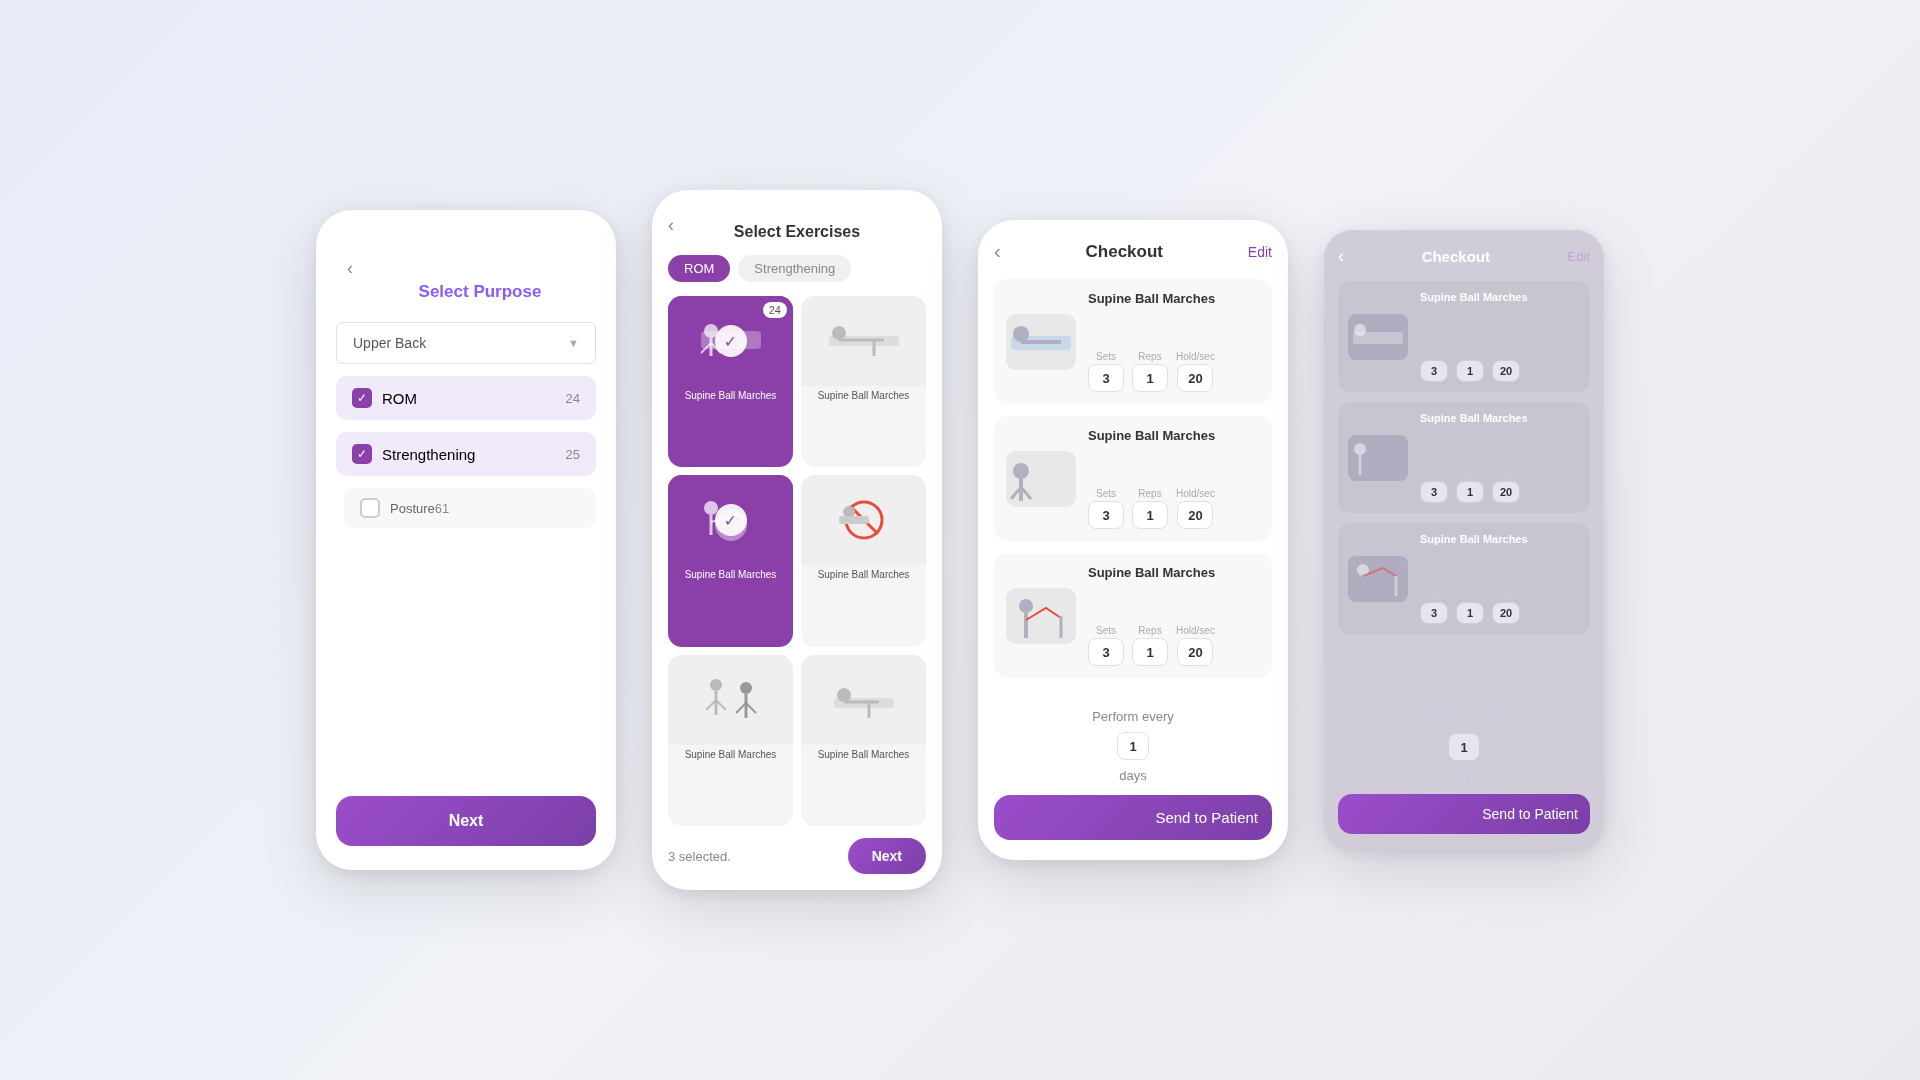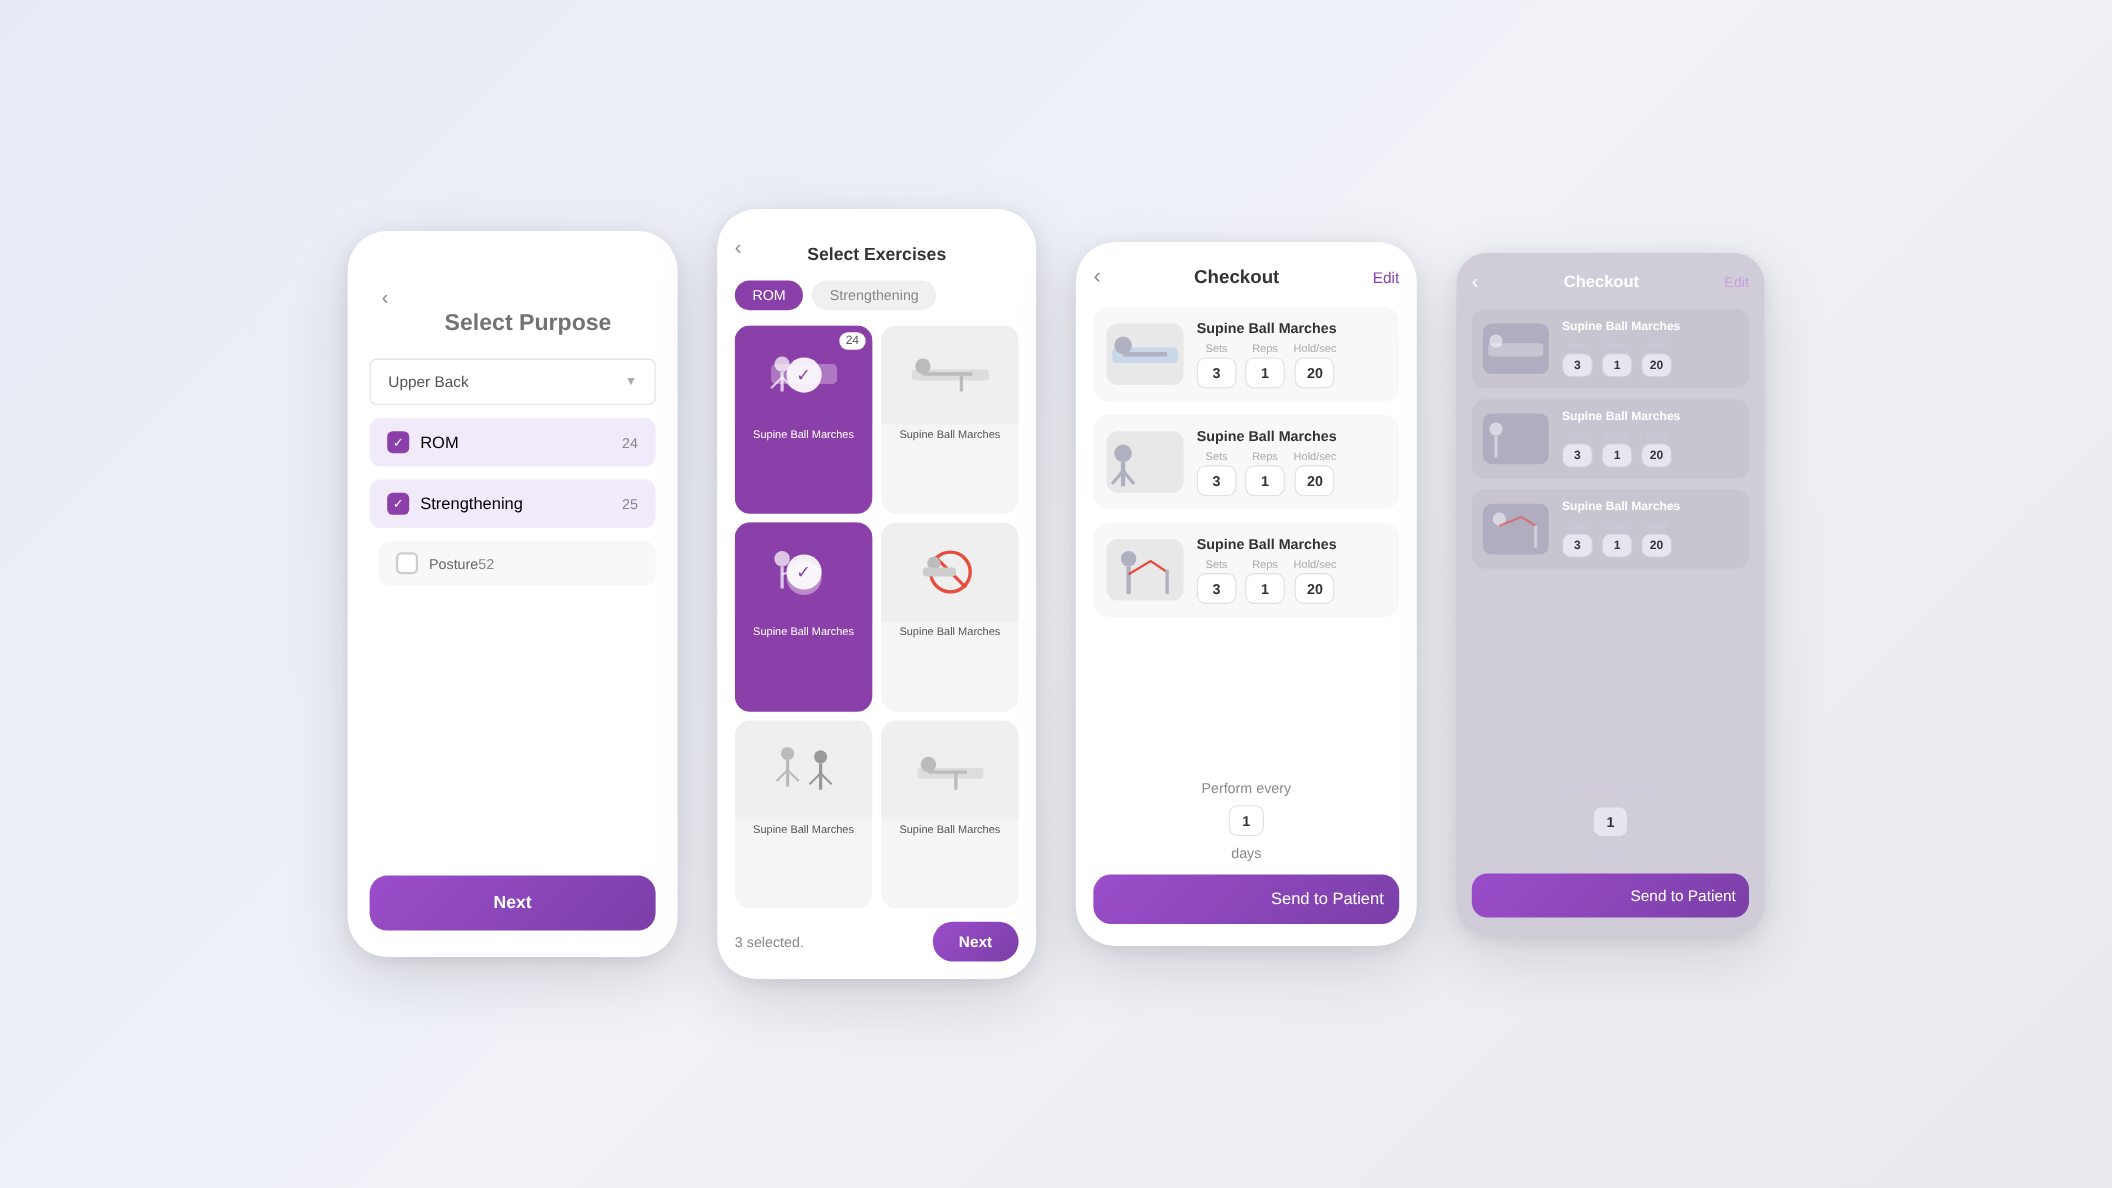--- a/index.html
+++ b/index.html
@@ -330,20 +330,21 @@
       justify-content: center;
       font-size: 13px;
       font-weight: 600;
       color: #333;
     }
     .stat-group {
       display: flex;
       flex-direction: column;
       align-items: center;
       gap: 2px;
+      margin-top: 39px;
     }
     .perform-row {
       display: flex;
       align-items: center;
       justify-content: center;
       gap: 8px;
       font-size: 13px;
       color: #888;
       margin-top: auto;
       flex-direction: column;
@@ -412,21 +413,21 @@
     }
   </style>
 </head>
 <body>
 
 <div class="screens-container">
 
   <div class="phone phone-1">
     <div style="display:flex; align-items:center; position:relative; margin-bottom:8px;">
       <div class="back-btn">‹</div>
-      <div style="flex:1; text-align:center; font-size:21px; font-weight:600; color:#737373;margin-top:48px;">Select Purpose</div>
+      <div style="flex:1; text-align:center; font-size:17px; font-weight:600; color:#8b5cf6;margin-top:48px;">Select Purpose</div>
     </div>
 
     <div class="dropdown">
       <span>Upper Back</span>
       <span style="color:#aaa; font-size:11px;">▼</span>
     </div>
 
     <div class="category-item">
       <div class="left">
         <div class="checkbox-checked">
@@ -445,21 +446,21 @@
         <span>Strengthening</span>
       </div>
       <span class="category-count">25</span>
     </div>
 
     <div class="sub-item">
       <div class="left">
         <div class="checkbox-unchecked"></div>
         <span>Posture</span>
       </div>
-      <span class="category-count">52</span>
+      <span class="category-count">61</span>
     </div>
 
 
     <div style="flex:1;"></div>
     <button class="next-btn">Next</button>
   </div>
 
   <div class="phone phone-2">
     <div class="phone-header">
       <div class="back-btn">‹</div>

